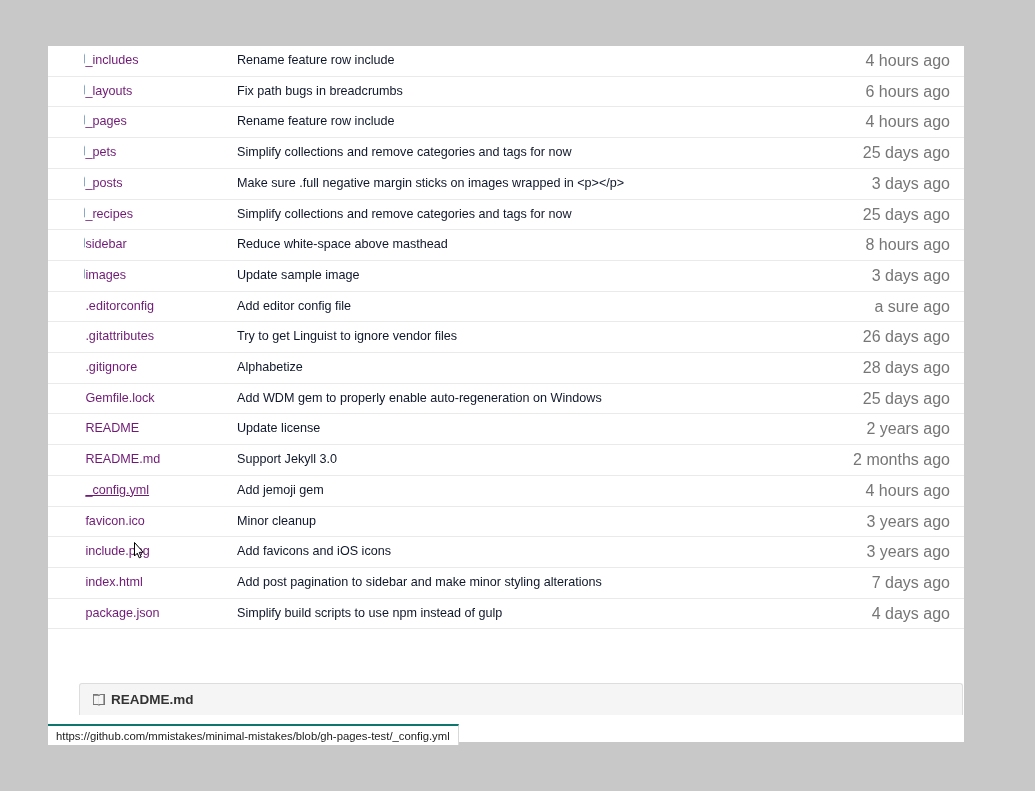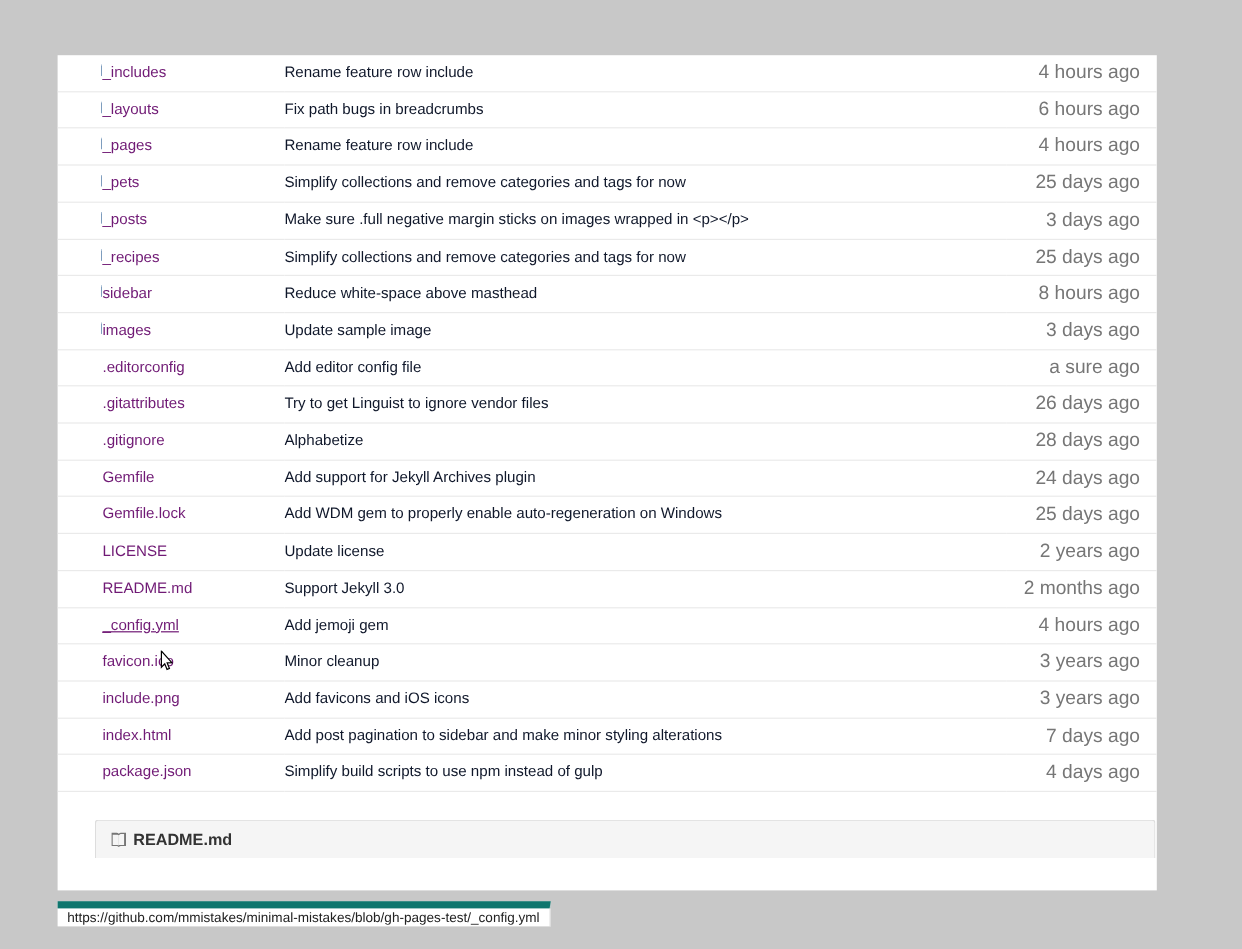--- a/index.html
+++ b/index.html
@@ -105,24 +105,24 @@
   .readme-box .readme-title {
     font-size: 13.5px;
     font-weight: bold;
     color: #333;
     margin-left: 7px;
   }
   
   #status-bar {
     position: absolute;
     left: 48px;
-    top: 751px;
+    top: 724px;
     height: 21px;
     background: #ffffff;
-    border-top: 6px solid #0f766e;
+    border-top: 2px solid #0f766e;
     border-right: 1px solid #d8d8d8;
     display: flex;
     align-items: center;
     padding: 0 8px 0 8px;
     font-size: 11.3px;
     color: #222;
     font-family: "Liberation Sans", sans-serif;
     max-width: 916px;
   }
   
@@ -315,45 +315,33 @@
             <td class="c-age">28 days ago</td>
           </tr>
           <tr class="file-row">
             <td class="c-icon"><span class="icon icon-book"><svg width="14" height="14" viewBox="0 0 16 16" xmlns="http://www.w3.org/2000/svg">
                   <rect x="2" y="1.5" width="12" height="13" rx="1" fill="none" stroke="#7a9bbd" stroke-width="1"></rect>
                   <line x1="5" y1="1.5" x2="5" y2="14.5" stroke="#7a9bbd" stroke-width="1"></line>
                   <line x1="6.8" y1="4.5" x2="12" y2="4.5" stroke="#7a9bbd" stroke-width="0.9"></line>
                   <line x1="6.8" y1="6.8" x2="12" y2="6.8" stroke="#7a9bbd" stroke-width="0.9"></line>
                   <line x1="6.8" y1="9.1" x2="12" y2="9.1" stroke="#7a9bbd" stroke-width="0.9"></line>
                 </svg></span></td>
-            <td class="c-name"><a class="name-link">Gemfile</a></td>
-            <td class="c-msg"><a class="msg-link">Add support for Jekyll Archives plugin</a></td>
-            <td class="c-age">24 days ago</td>
+            <td class="c-name"><a class="name-link">Gemfile.lock</a></td>
+            <td class="c-msg"><a class="msg-link">Add WDM gem to properly enable auto-regeneration on Windows</a></td>
+            <td class="c-age">25 days ago</td>
           </tr>
           <tr class="file-row">
             <td class="c-icon"><span class="icon icon-book"><svg width="14" height="14" viewBox="0 0 16 16" xmlns="http://www.w3.org/2000/svg">
                   <rect x="2" y="1.5" width="12" height="13" rx="1" fill="none" stroke="#7a9bbd" stroke-width="1"></rect>
                   <line x1="5" y1="1.5" x2="5" y2="14.5" stroke="#7a9bbd" stroke-width="1"></line>
                   <line x1="6.8" y1="4.5" x2="12" y2="4.5" stroke="#7a9bbd" stroke-width="0.9"></line>
                   <line x1="6.8" y1="6.8" x2="12" y2="6.8" stroke="#7a9bbd" stroke-width="0.9"></line>
                   <line x1="6.8" y1="9.1" x2="12" y2="9.1" stroke="#7a9bbd" stroke-width="0.9"></line>
                 </svg></span></td>
-            <td class="c-name"><a class="name-link">Gemfile.lock</a></td>
-            <td class="c-msg"><a class="msg-link">Add WDM gem to properly enable auto-regeneration on Windows</a></td>
-            <td class="c-age">25 days ago</td>
-          </tr>
-          <tr class="file-row">
-            <td class="c-icon"><span class="icon icon-book"><svg width="14" height="14" viewBox="0 0 16 16" xmlns="http://www.w3.org/2000/svg">
-                  <rect x="2" y="1.5" width="12" height="13" rx="1" fill="none" stroke="#7a9bbd" stroke-width="1"></rect>
-                  <line x1="5" y1="1.5" x2="5" y2="14.5" stroke="#7a9bbd" stroke-width="1"></line>
-                  <line x1="6.8" y1="4.5" x2="12" y2="4.5" stroke="#7a9bbd" stroke-width="0.9"></line>
-                  <line x1="6.8" y1="6.8" x2="12" y2="6.8" stroke="#7a9bbd" stroke-width="0.9"></line>
-                  <line x1="6.8" y1="9.1" x2="12" y2="9.1" stroke="#7a9bbd" stroke-width="0.9"></line>
-                </svg></span></td>
-            <td class="c-name"><a class="name-link">LICENSE</a></td>
+            <td class="c-name"><a class="name-link">README</a></td>
             <td class="c-msg"><a class="msg-link">Update license</a></td>
             <td class="c-age">2 years ago</td>
           </tr>
           <tr class="file-row">
             <td class="c-icon"><span class="icon icon-book"><svg width="14" height="14" viewBox="0 0 16 16" xmlns="http://www.w3.org/2000/svg">
                   <rect x="2" y="1.5" width="12" height="13" rx="1" fill="none" stroke="#7a9bbd" stroke-width="1"></rect>
                   <line x1="5" y1="1.5" x2="5" y2="14.5" stroke="#7a9bbd" stroke-width="1"></line>
                   <line x1="6.8" y1="4.5" x2="12" y2="4.5" stroke="#7a9bbd" stroke-width="0.9"></line>
                   <line x1="6.8" y1="6.8" x2="12" y2="6.8" stroke="#7a9bbd" stroke-width="0.9"></line>
                   <line x1="6.8" y1="9.1" x2="12" y2="9.1" stroke="#7a9bbd" stroke-width="0.9"></line>

